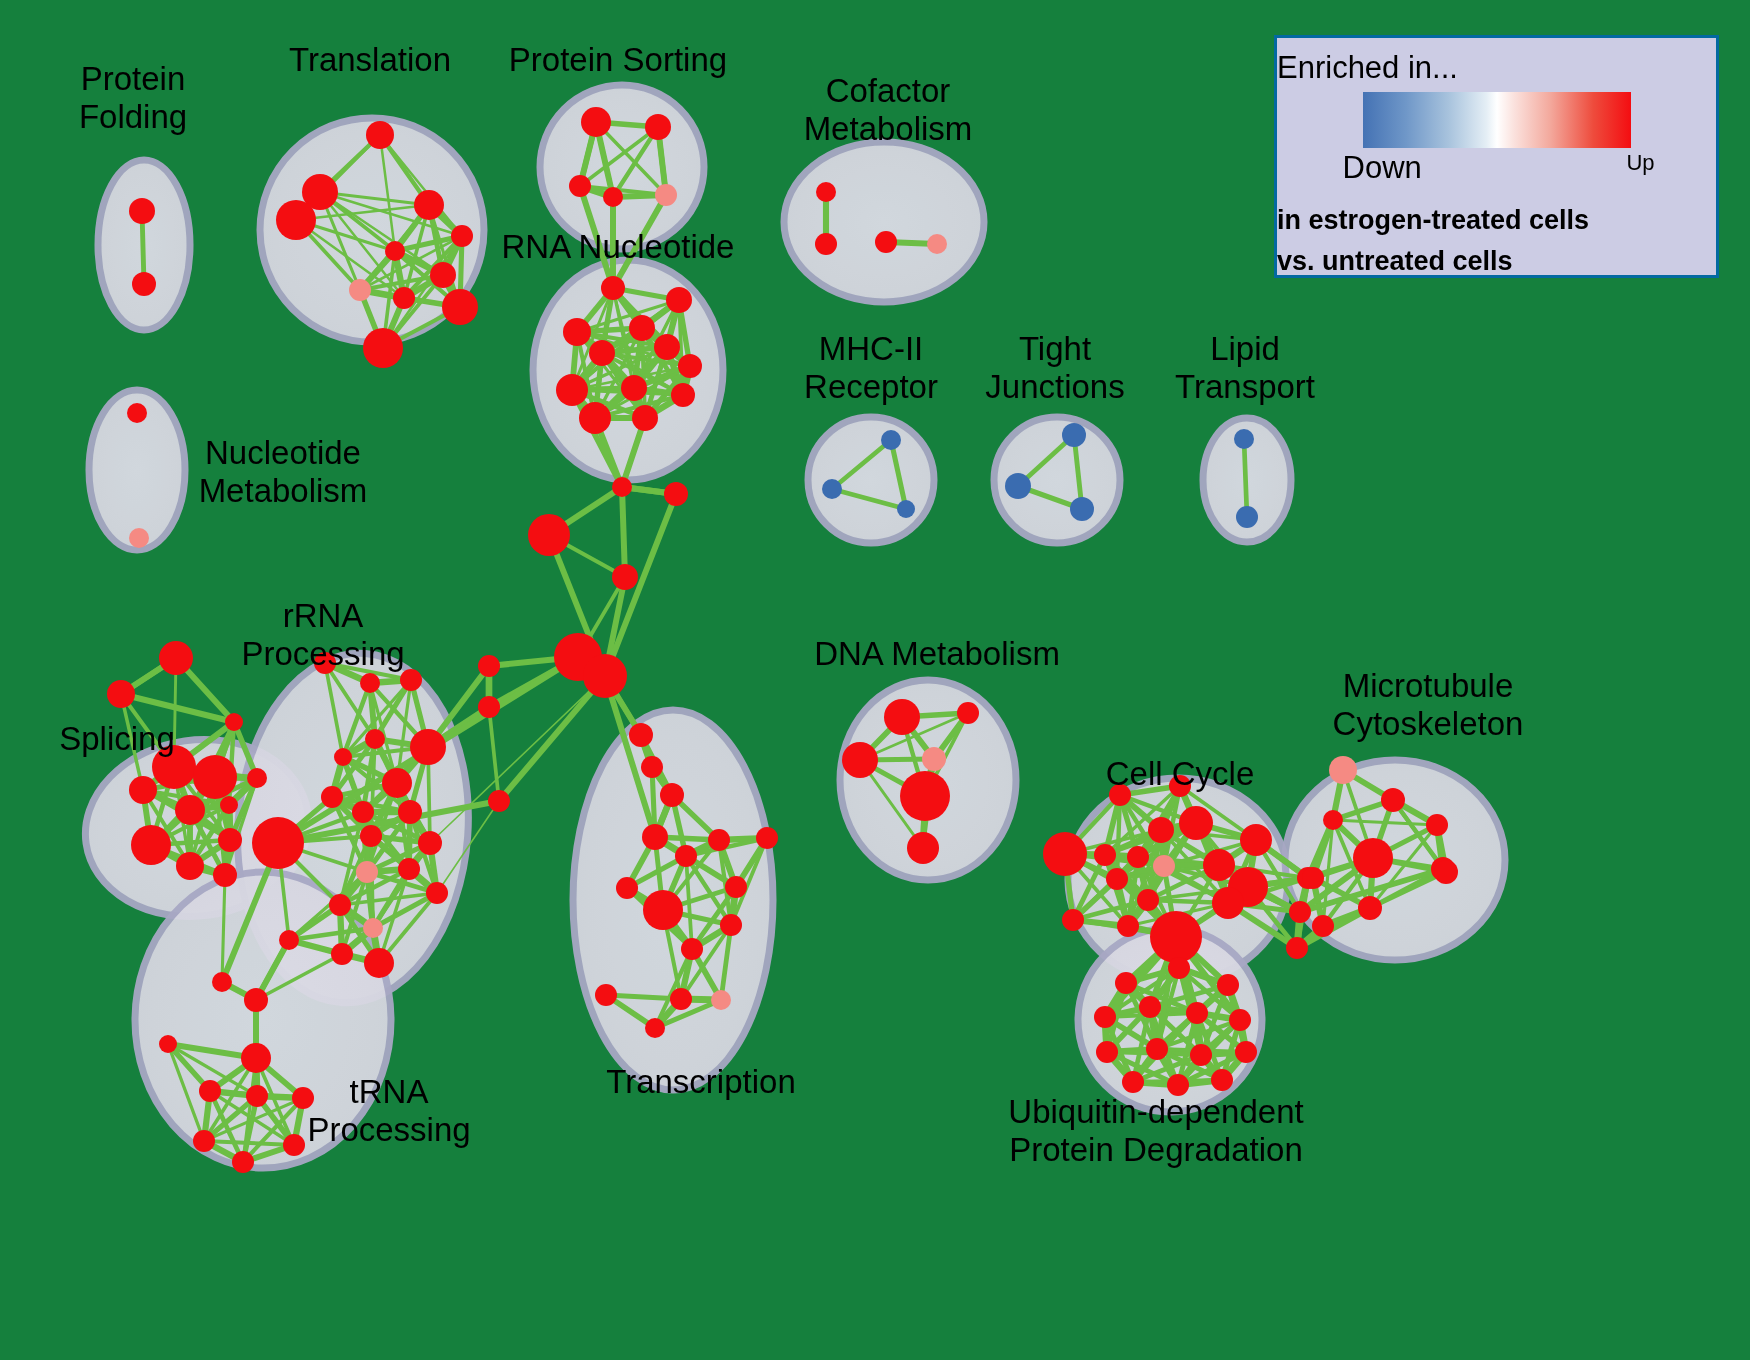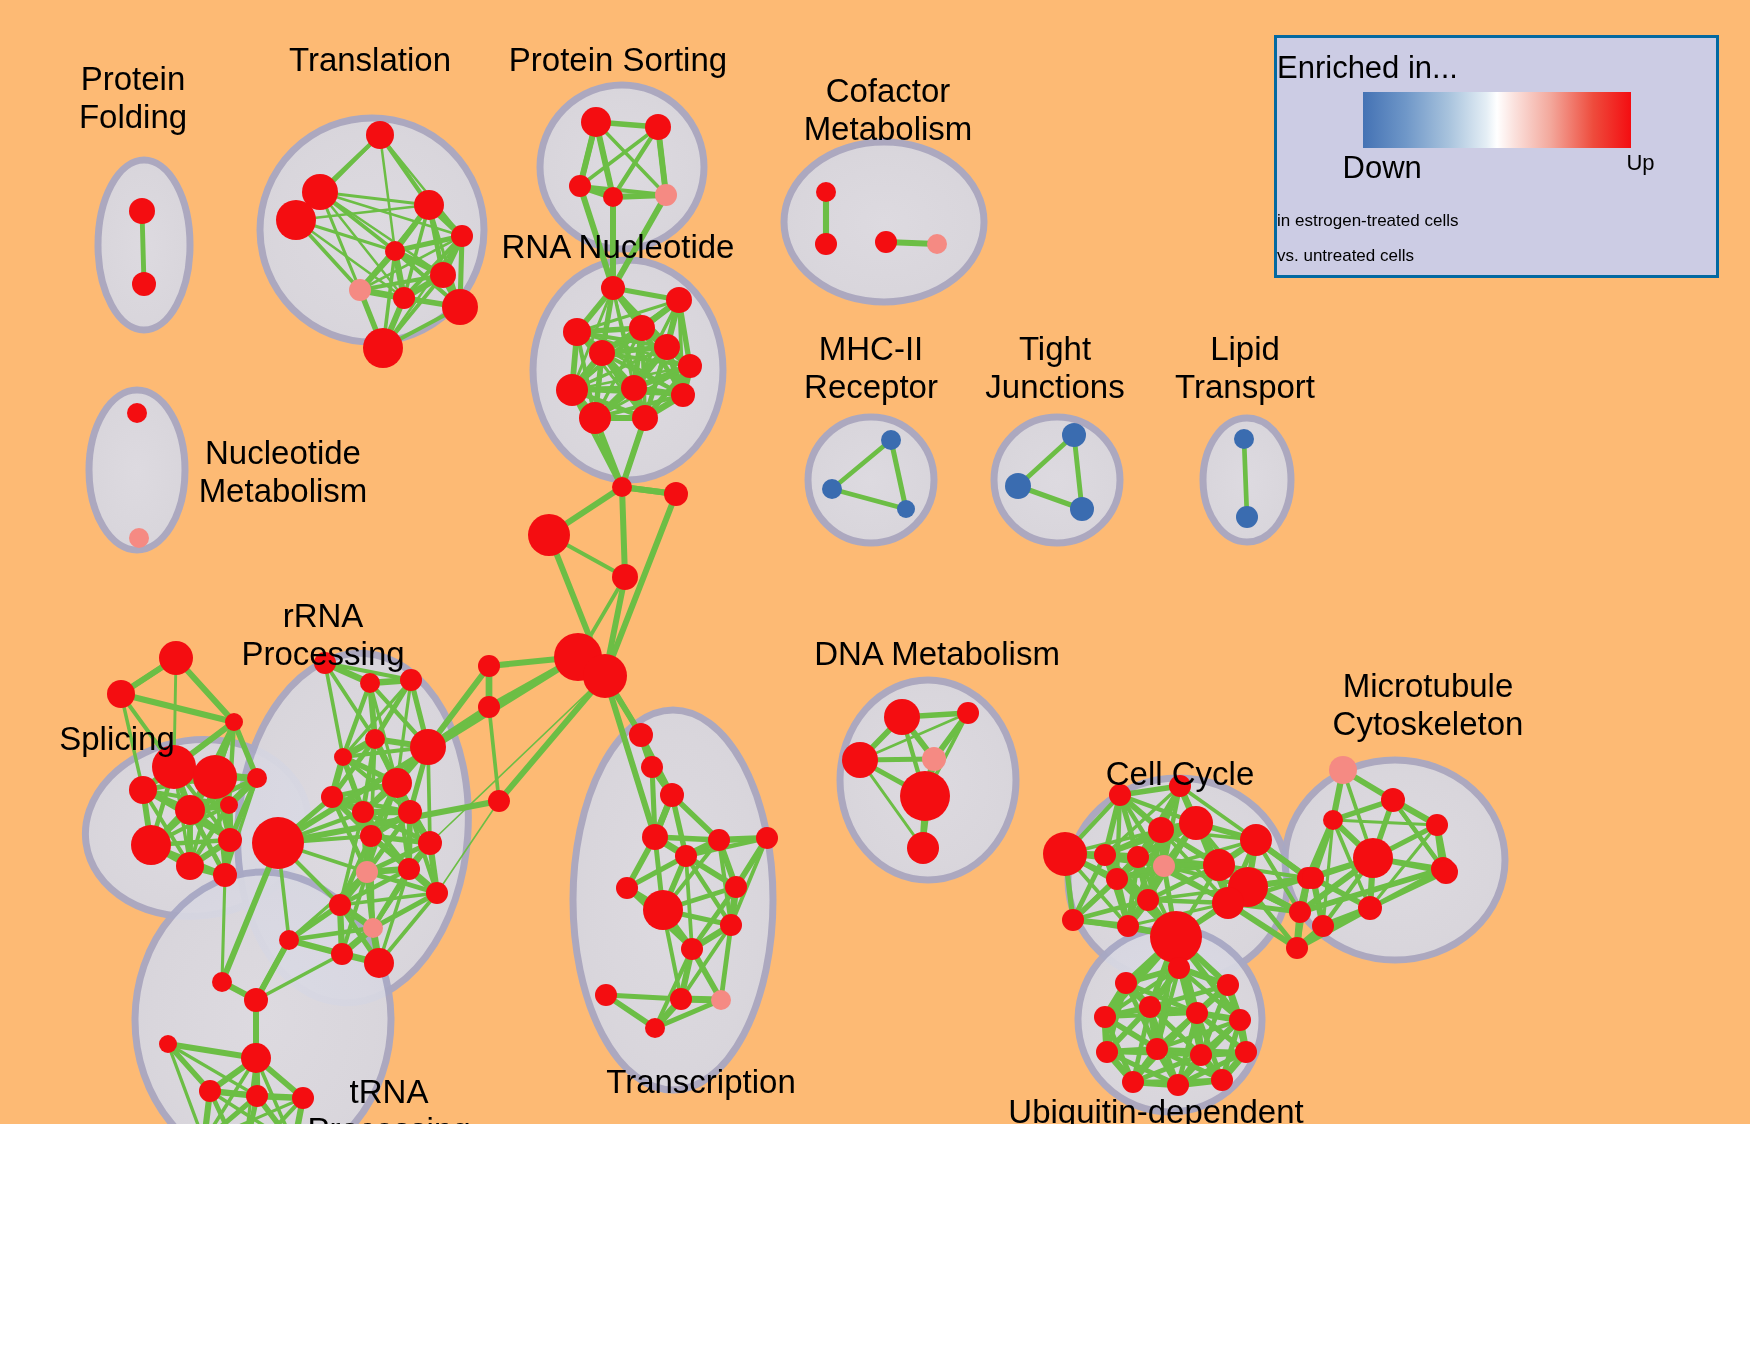--- a/index.html
+++ b/index.html
@@ -1,20 +1,20 @@
 <!DOCTYPE html>
 <html><head>
 <meta charset="utf-8">
 <title>Enrichment Map Network</title>
 <style>
   html,body{margin:0;padding:0;background:#ffffff;}
   #stage{
     position:relative;
-    width:1750px;height:1124px;
-    background:#fdba74;
+    width:1750px;height:1360px;
+    background:#15803d;
     font-family:"Liberation Sans", sans-serif;
     overflow:hidden;
   }
   #netsvg{position:absolute;left:0;top:0;width:1750px;height:1360px;}
   .clabel{
     position:absolute;
     color:#000000;
     font-family:"Liberation Sans", sans-serif;
     font-size:33px;
     line-height:38px;
@@ -38,21 +38,21 @@
   }
   #gradbar{
     width:268px;height:56px;margin:6px auto 0 auto;
     background:linear-gradient(to right,#4472b4 0%,#6f97c8 16%,#a8c3dd 32%,#e4eef5 46%,#ffffff 50%,#fbe3df 56%,#f3a89c 70%,#ee4b3c 86%,#f40d11 100%);
   }
   #legend .lrow{
     position:relative;width:300px;margin:2px auto 16px auto;height:38px;
   }
   #legend .ldown{position:absolute;left:-4px;top:0;font-size:31px;}
   #legend .lup{position:absolute;right:-8px;top:0;font-size:22px;}
-  #legend .lsub{font-size:17px;line-height:33px;margin-top:2px;}
+  #legend .lsub{font-size:27px;line-height:33px;margin-top:8px;font-weight:bold;}
 </style>
 </head>
 <body>
 
 <div id="stage">
 
   <svg id="netsvg" viewBox="0 0 1750 1360" xmlns="http://www.w3.org/2000/svg">
     <defs>
       <radialGradient id="clustergrad" cx="50%" cy="50%" r="62%">
         <stop offset="0%" stop-color="#dcdce6"></stop>

